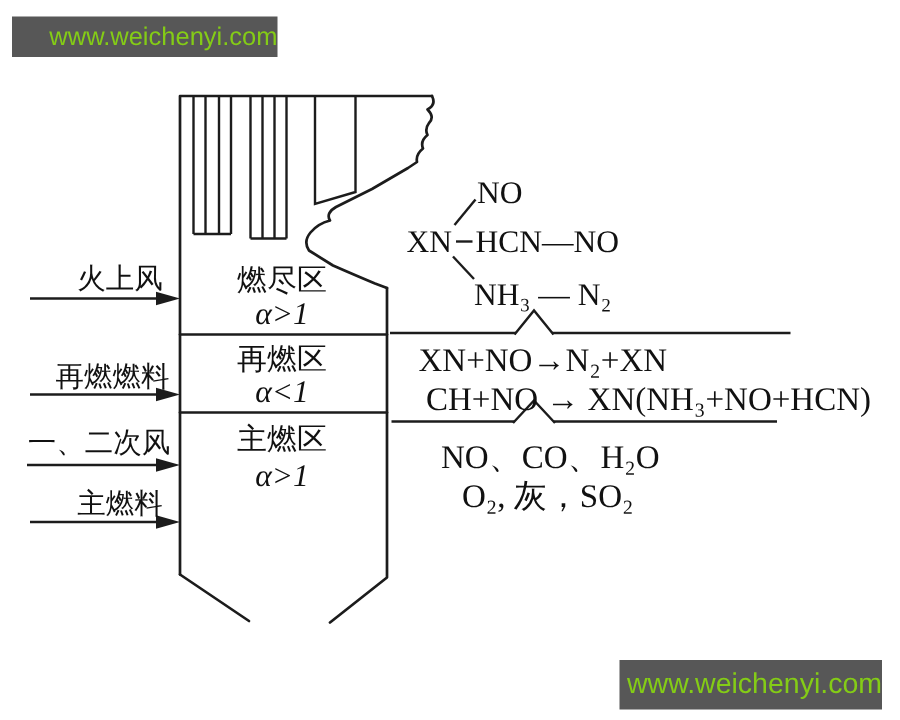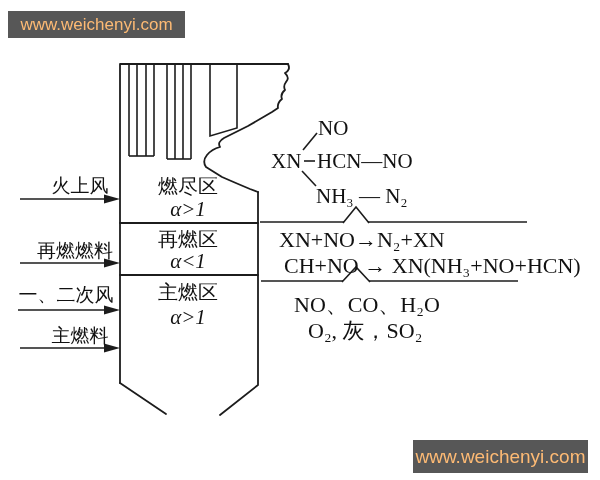--- a/index.html
+++ b/index.html
@@ -11,22 +11,22 @@
   .ln{stroke:#1c1c1c;stroke-width:1.8;fill:none;stroke-linecap:round;stroke-linejoin:round;}
   .lnthin{stroke:#1c1c1c;stroke-width:1.6;fill:none;}
   .head{fill:#1c1c1c;stroke:none;}
   text{fill:#111;font-family:"Liberation Serif","DejaVu Serif",serif;}
   .cjk{font-size:20px;}
   .cjk-s{font-size:19px;}
   .alpha{font-size:21px;font-style:italic;}
   .chem{font-size:21px;}
   .chem-big{font-size:22px;}
   .watermark{
-    position:absolute;display:flex;align-items:center;justify-content:center;
-    background:#575757;color:#fdba74;
+    position:absolute;display:flex;align-items:center;justify-content:flex-end;
+    background:#575757;color:#84cc16;
     font-family:"Liberation Sans","DejaVu Sans",sans-serif;
   }
   #wm-top{left:8px;top:11px;width:177px;height:27px;font-size:17px;}
   #wm-bottom{left:413px;top:440px;width:175px;height:33px;font-size:19px;}
 </style>
 </head>
 <body>
 
 <div id="stage">
 

